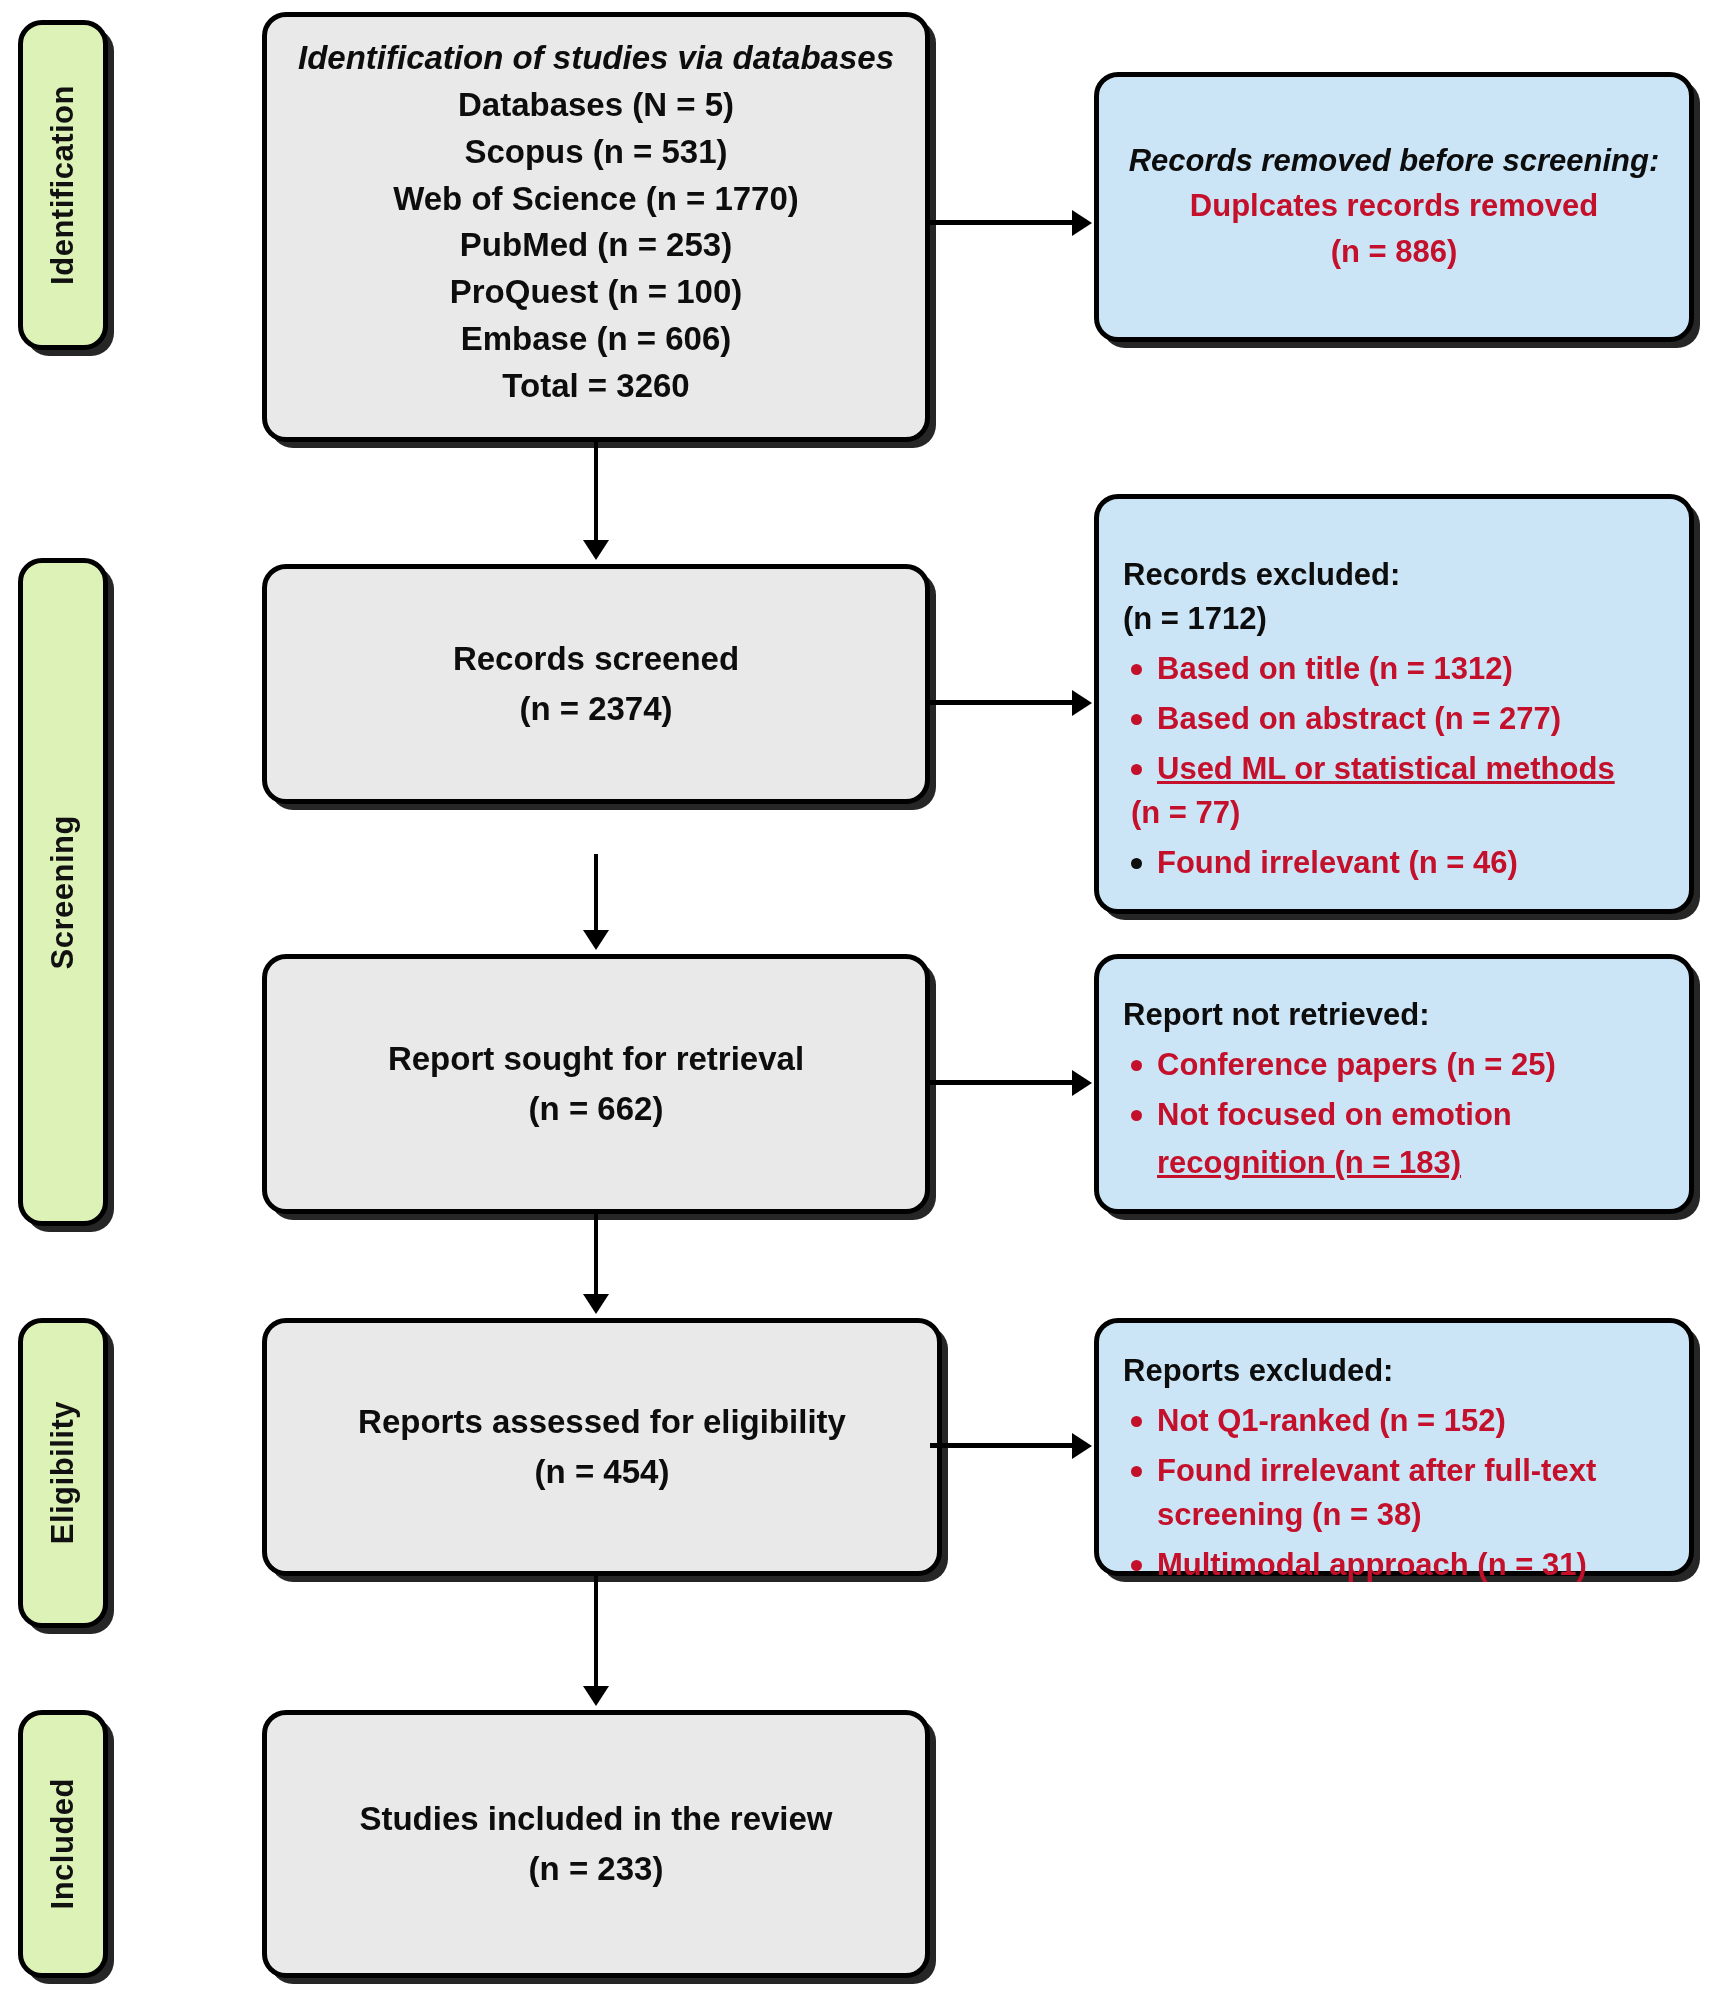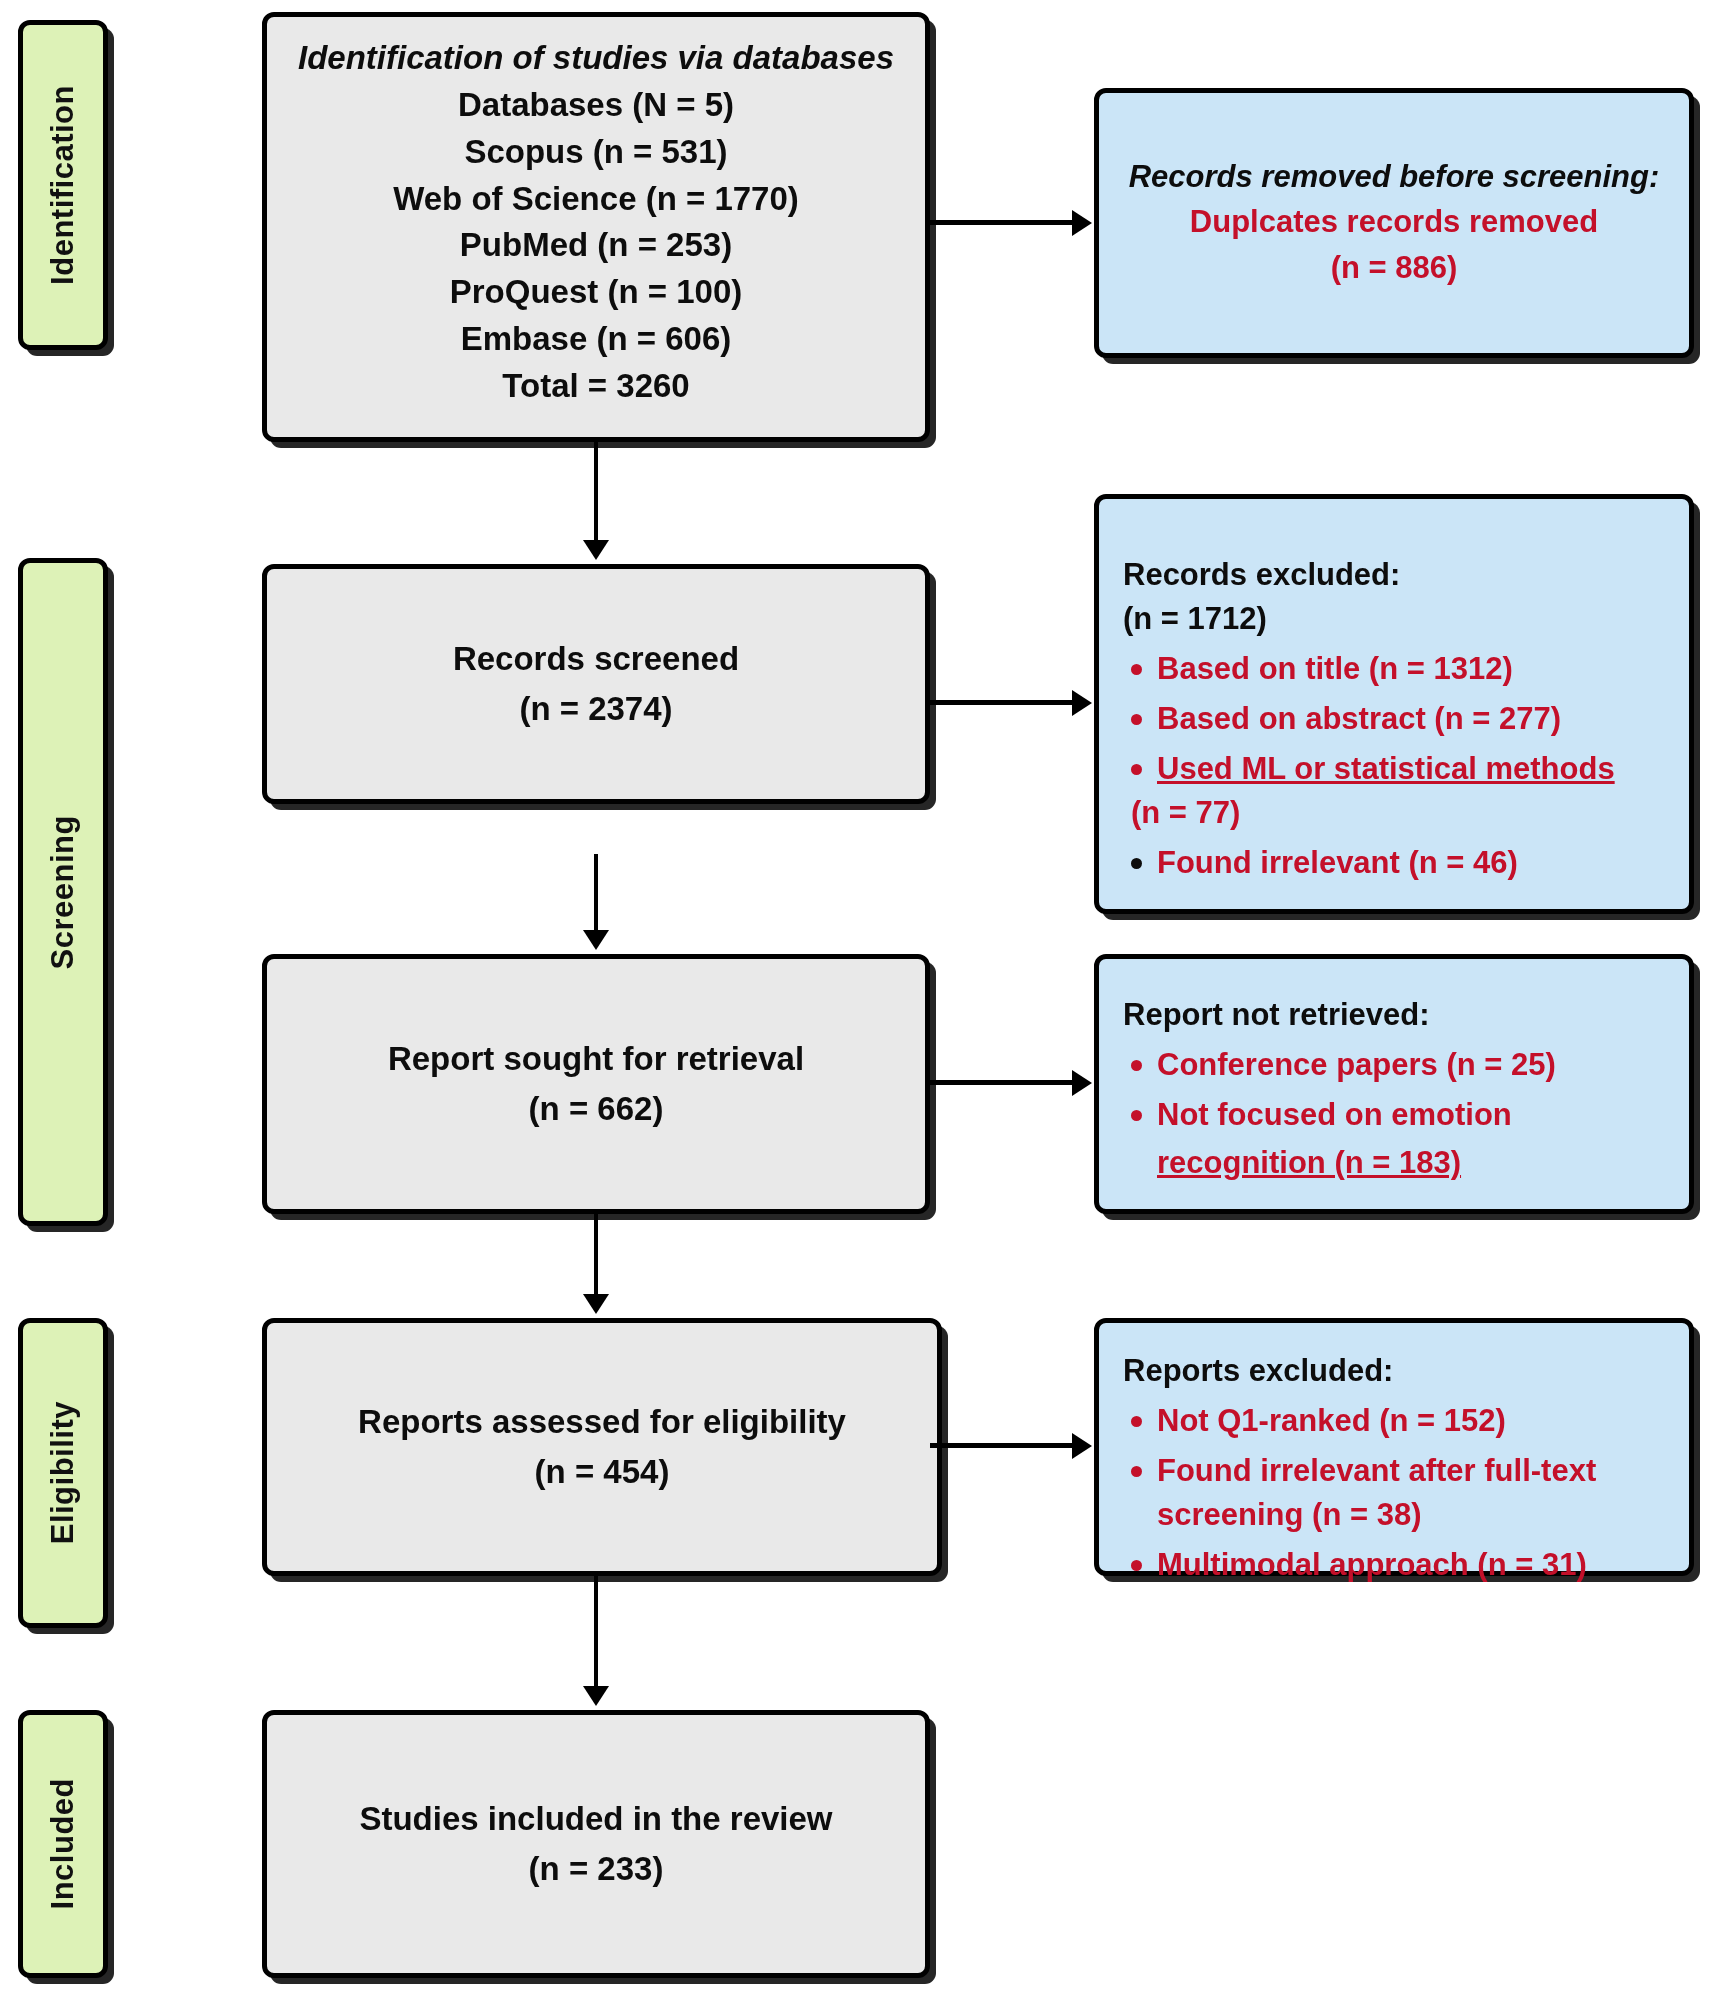--- a/index.html
+++ b/index.html
@@ -13,21 +13,21 @@
     position: relative;
     width: 1709px;
     height: 1989px;
     overflow: hidden;
   }
 
   
   .box {
     position: absolute;
     border: 5px solid #000000;
-    border-radius: 12px;
+    border-radius: 24px;
     box-shadow: 7px 7px 0 -1px rgba(0,0,0,0.85);
     display: flex;
     flex-direction: column;
     justify-content: center;
   }
   .box.gray  { background: #e9e9e9; }
   .box.blue  { background: #cbe5f7; }
   .box.green { background: #ddf2b7; }
 
   
@@ -163,21 +163,21 @@
     <div class="line ital">Identification of studies via databases</div>
     <div class="line">Databases (N = 5)</div>
     <div class="line purple">Scopus (n = 531)</div>
     <div class="line purple">Web of Science (n = 1770)</div>
     <div class="line purple">PubMed (n = 253)</div>
     <div class="line purple">ProQuest (n = 100)</div>
     <div class="line purple">Embase (n = 606)</div>
     <div class="line">Total =  3260</div>
   </div>
 
-  <div class="box blue side-box" id="box-removed-before-screening" style="left:1094px; top:88px; width:600px; height:270px;">
+  <div class="box blue side-box" id="box-removed-before-screening" style="left:1094px; top:72px; width:600px; height:270px;">
     <div class="head ital centered">Records removed before screening:</div>
     <div class="red centered">Duplcates records removed</div>
     <div class="red centered">(n  = 886)</div>
   </div>
 
   <div class="box gray main-box" id="box-records-screened" style="left:262px; top:564px; width:668px; height:240px;">
     <div class="line">Records screened</div>
     <div class="line">(n = 2374)</div>
   </div>
 

